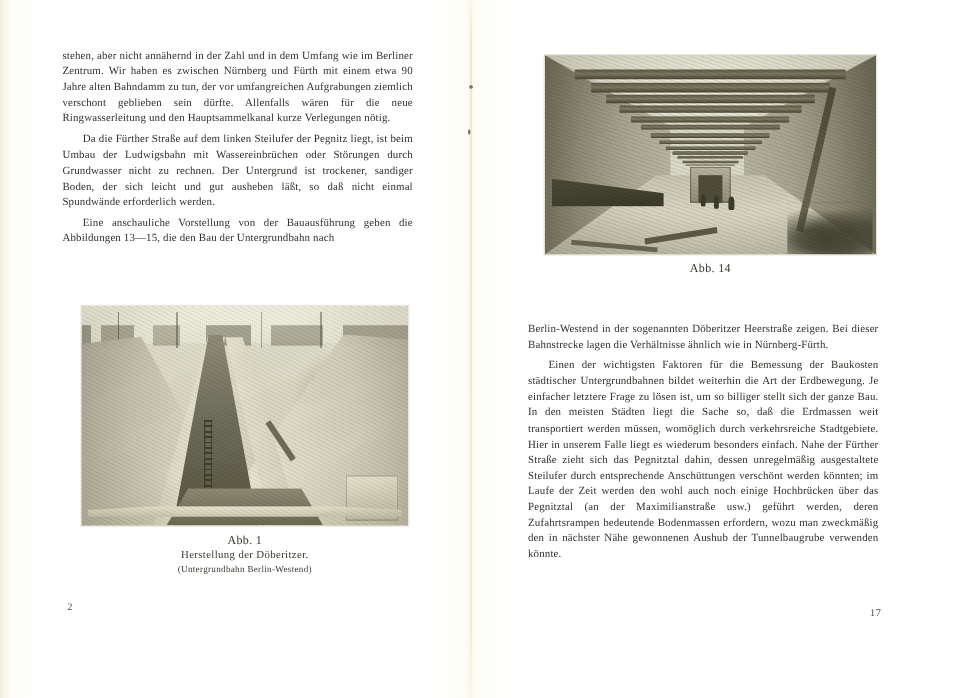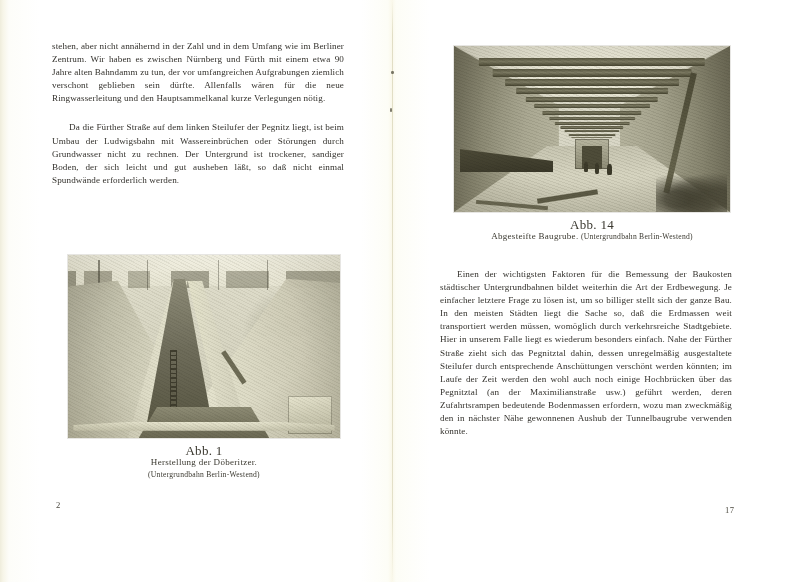--- a/index.html
+++ b/index.html
@@ -60,38 +60,38 @@
 
   p.body {
     margin: 0;
     font-size: 9.1px;
     line-height: 13.1px;
     text-align: justify;
     text-justify: inter-word;
     letter-spacing: .12px;
     color: #33312c;
   }
-  p.body + p.body { margin-top: 16px; }
+  p.body + p.body { margin-top: 4px; }
   p.indent { text-indent: 17px; }
 
   
   .figure { position: absolute; }
   .fig-img {
     position: relative;
     overflow: hidden;
     background: #cfcdbe;
     box-shadow: 0 0 0 1px rgba(120,118,100,.18);
   }
   .fig-caption {
     margin-top: 7px;
     text-align: center;
     color: #3a382f;
   }
   .cap-line-num {
-    font-size: 13px;
+    font-size: 10px;
     line-height: 11px;
     letter-spacing: .3px;
   }
   .cap-line-main {
     font-size: 9px;
     line-height: 12.5px;
     letter-spacing: .3px;
   }
   .cap-line-sub {
     font-size: 7.6px;
@@ -296,20 +296,21 @@
 <div class="page-spread">
 
   <div class="paper-tint"></div>
   <div class="gutter-line"></div>
   <div class="speck a"></div>
   <div class="speck b"></div>
 
   <div class="col col-left" style="top:40px;">
     <p class="body">stehen, aber nicht annähernd in der Zahl und in dem Umfang wie im Berliner Zentrum. Wir haben es zwischen Nürnberg und Fürth mit einem etwa 90 Jahre alten Bahndamm zu tun, der vor umfangreichen Aufgrabungen ziemlich verschont geblieben sein dürfte. Allenfalls wären für die neue Ringwasserleitung und den Hauptsammelkanal kurze Verlegungen nötig.</p>
     <p class="body indent">Da die Fürther Straße auf dem linken Steilufer der Pegnitz liegt, ist beim Umbau der Ludwigsbahn mit Wassereinbrüchen oder Störungen durch Grundwasser nicht zu rechnen. Der Untergrund ist trockener, sandiger Boden, der sich leicht und gut ausheben läßt, so daß nicht einmal Spundwände erforderlich werden.</p>
+    <p class="body indent">Eine anschauliche Vorstellung von der Bauausführung geben die Abbildungen 13—15, die den Bau der Untergrundbahn nach</p>
   </div>
 
   <div class="figure" style="left:68px; top:255px; width:272px;">
     <div class="fig-img ph-trench" style="height:183px;">
       <div class="sky"></div>
       <div class="skyline"></div>
       <div class="poles"></div>
       <div class="spoil"></div>
       <div class="bank-l"></div>
       <div class="bank-r"></div>
@@ -364,26 +365,23 @@
       <div class="lowwall"></div>
       <div class="brace-diag"></div>
       <div class="timber"></div>
       <div class="timber2"></div>
       <div class="rubble"></div>
       <div class="grain"></div>
       <div class="vignette"></div>
     </div>
     <div class="fig-caption">
       <div class="cap-line-num">Abb. 14</div>
-      <div class="cap-line-main">
-        <span>Abgesteifte Baugrube.</span>
-        <span class="cap-inline-sub">(Untergrundbahn Berlin-Westend)</span>
-      </div>
     </div>
   </div>
 
   <div class="col col-right" style="top:268px;">
+    <p class="body">Berlin-Westend in der sogenannten Döberitzer Heerstraße zeigen. Bei dieser Bahnstrecke lagen die Verhältnisse ähnlich wie in Nürnberg-Fürth.</p>
     <p class="body indent">Einen der wichtigsten Faktoren für die Bemessung der Baukosten städtischer Untergrundbahnen bildet weiterhin die Art der Erdbewegung. Je einfacher letztere Frage zu lösen ist, um so billiger stellt sich der ganze Bau. In den meisten Städten liegt die Sache so, daß die Erdmassen weit transportiert werden müssen, womöglich durch verkehrsreiche Stadtgebiete. Hier in unserem Falle liegt es wiederum besonders einfach. Nahe der Fürther Straße zieht sich das Pegnitztal dahin, dessen unregelmäßig ausgestaltete Steilufer durch entsprechende Anschüttungen verschönt werden könnten; im Laufe der Zeit werden den wohl auch noch einige Hochbrücken über das Pegnitztal (an der Maximilianstraße usw.) geführt werden, deren Zufahrtsrampen bedeutende Bodenmassen erfordern, wozu man zweckmäßig den in nächster Nähe gewonnenen Aushub der Tunnelbaugrube verwenden könnte.</p>
   </div>
 
   <div class="folio" style="left:725px; top:505px;">17</div>
 
 </div>
 
 </body></html>

